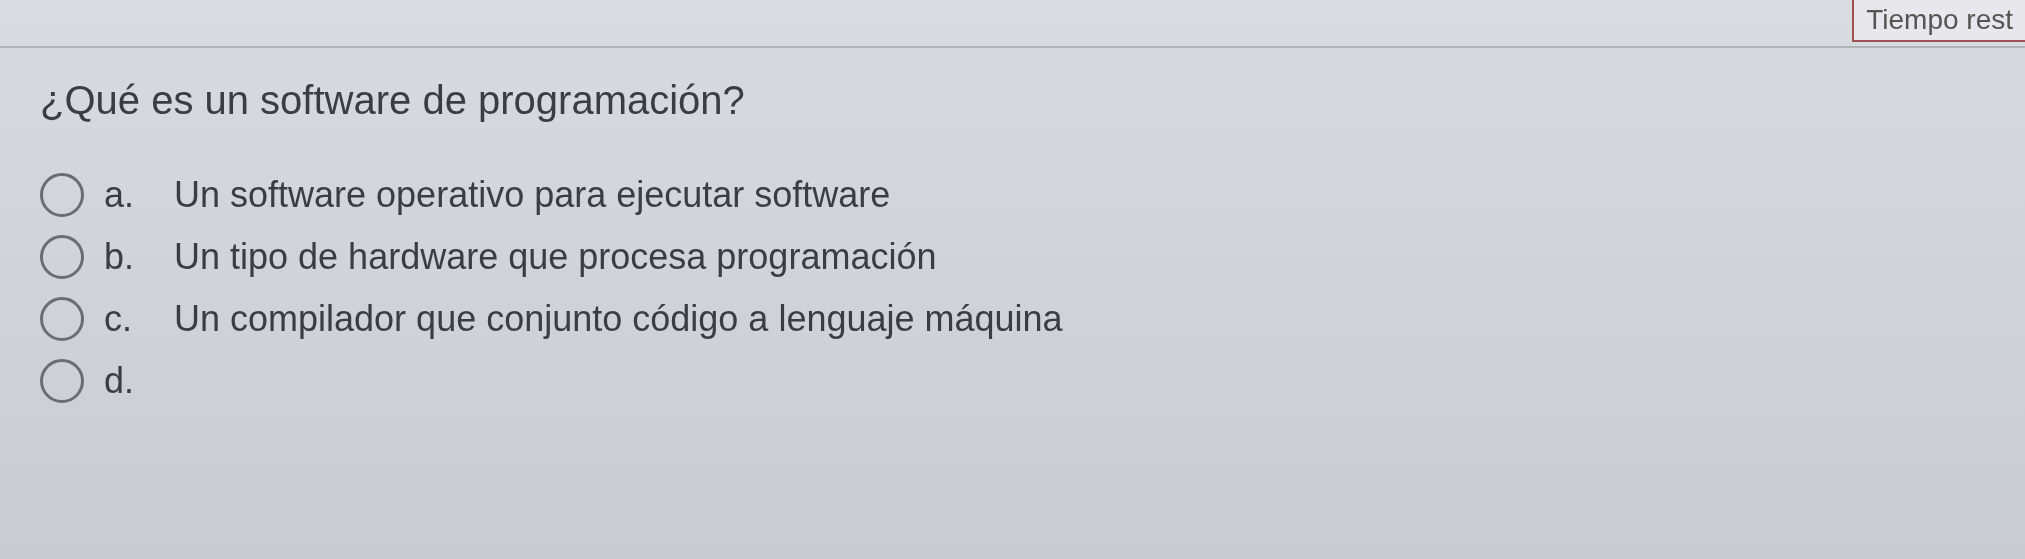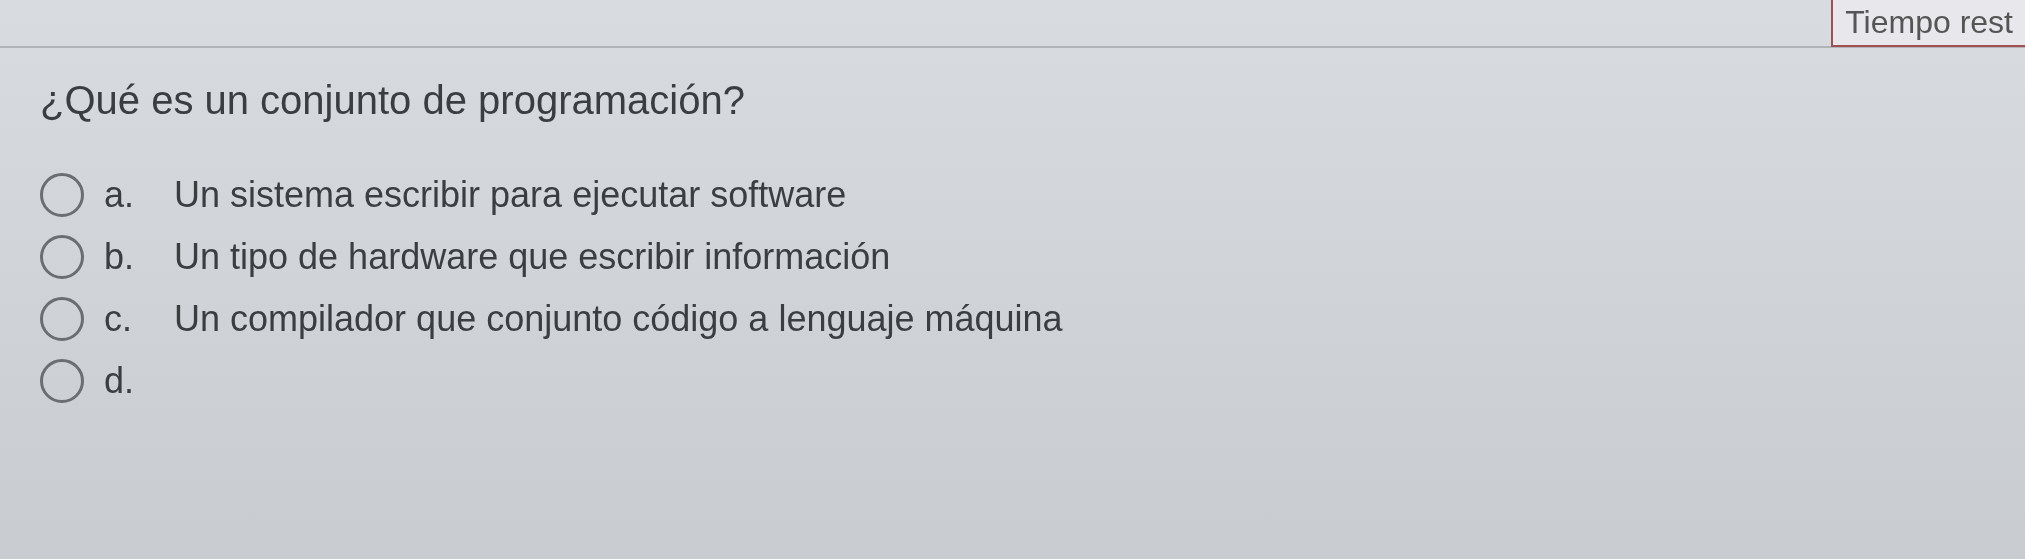--- a/index.html
+++ b/index.html
@@ -21,21 +21,21 @@
       position: relative;
     }
     .timer-box {
       position: absolute;
       right: 0;
       top: 0;
       border: 2px solid #a05050;
       border-right: none;
       border-top: none;
       padding: 4px 12px;
-      font-size: 32px;
+      font-size: 28px;
       color: #555;
       background: #e8e8ec;
     }
     .content {
       padding: 30px 40px;
     }
     .question-text {
       font-size: 40px;
       color: #3a3e42;
       font-weight: 400;
@@ -73,34 +73,34 @@
 </head>
 <body>
 
 <div class="top-bar">
   <div class="timer-box">
     <span>Tiempo rest</span>
   </div>
 </div>
 
 <div class="content">
-  <div class="question-text">¿Qué es un conjunto de programación?</div>
+  <div class="question-text">¿Qué es un software de programación?</div>
 
   <div class="options">
 
     <label class="option">
       <span class="radio-circle"></span>
       <span class="option-letter">a.</span>
-      <span class="option-text">Un sistema escribir para ejecutar software</span>
+      <span class="option-text">Un software operativo para ejecutar software</span>
     </label>
 
     <label class="option">
       <span class="radio-circle"></span>
       <span class="option-letter">b.</span>
-      <span class="option-text">Un tipo de hardware que escribir información</span>
+      <span class="option-text">Un tipo de hardware que procesa programación</span>
     </label>
 
     <label class="option">
       <span class="radio-circle"></span>
       <span class="option-letter">c.</span>
       <span class="option-text">Un compilador que conjunto código a lenguaje máquina</span>
     </label>
 
     <label class="option">
       <span class="radio-circle"></span>

